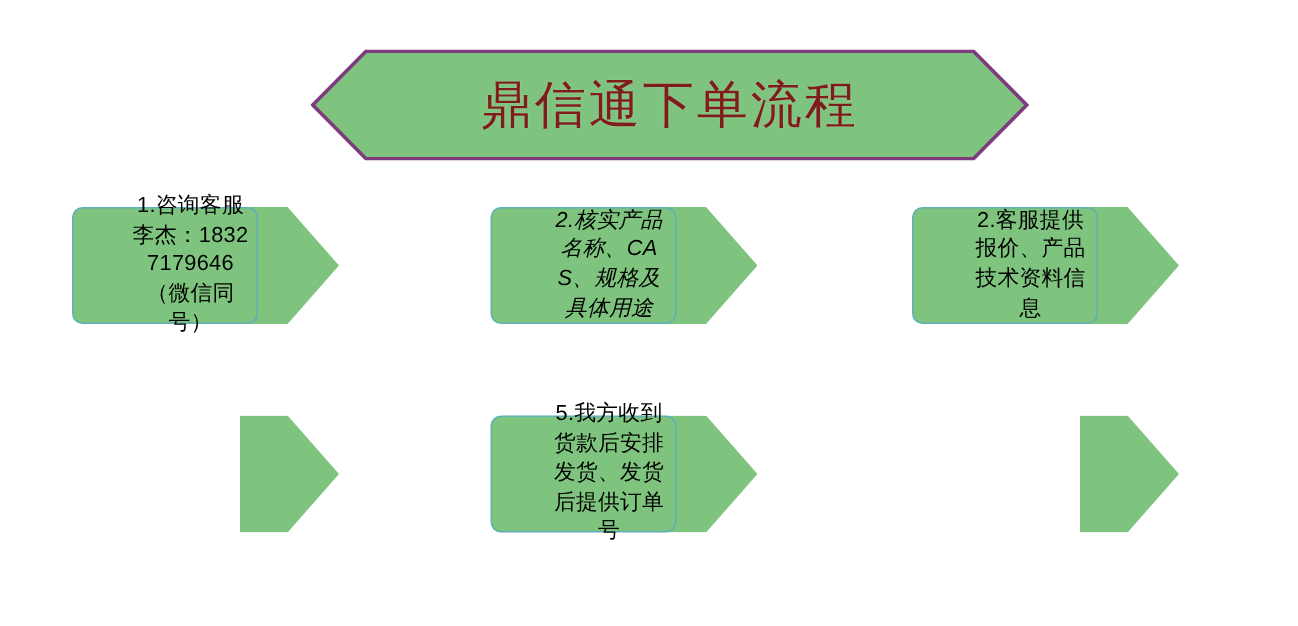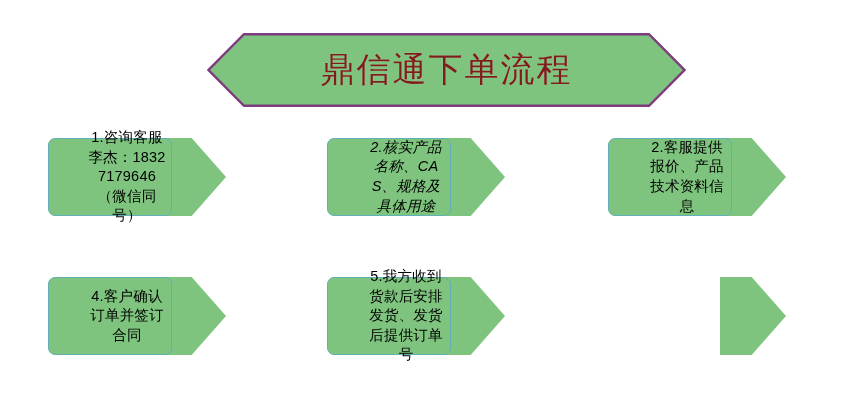--- a/index.html
+++ b/index.html
@@ -122,23 +122,20 @@
 
 <div class="proc-box" id="box-3">
   <div class="arrow-head"></div>
   <div class="body">
     <span class="label">2.客服提供报价、产品技术资料信息</span>
   </div>
 </div>
 
 <div class="proc-box" id="box-4">
   <div class="arrow-head"></div>
-  <div class="body">
-    <span class="label">4.客户确认订单并签订合同</span>
-  </div>
 </div>
 
 <div class="proc-box" id="box-5">
   <div class="arrow-head"></div>
   <div class="body">
     <span class="label">5.我方收到货款后安排发货、发货后提供订单号</span>
   </div>
 </div>
 
 <div class="proc-box" id="box-6">

